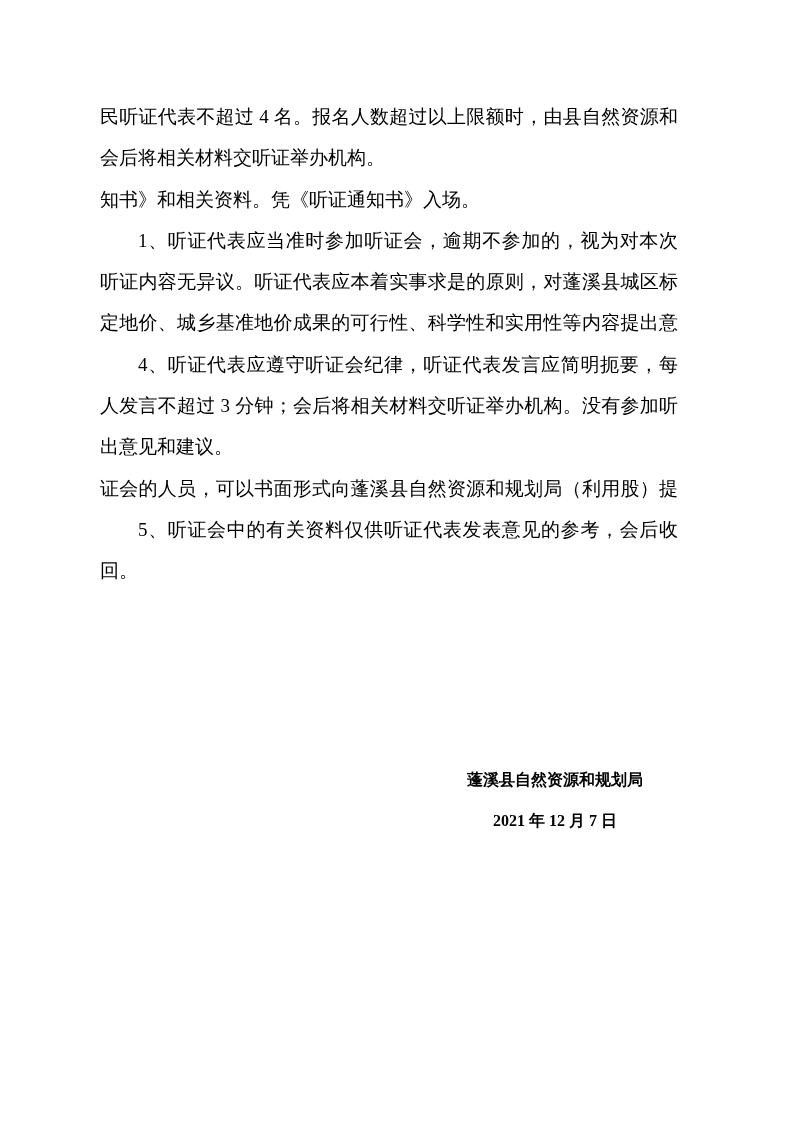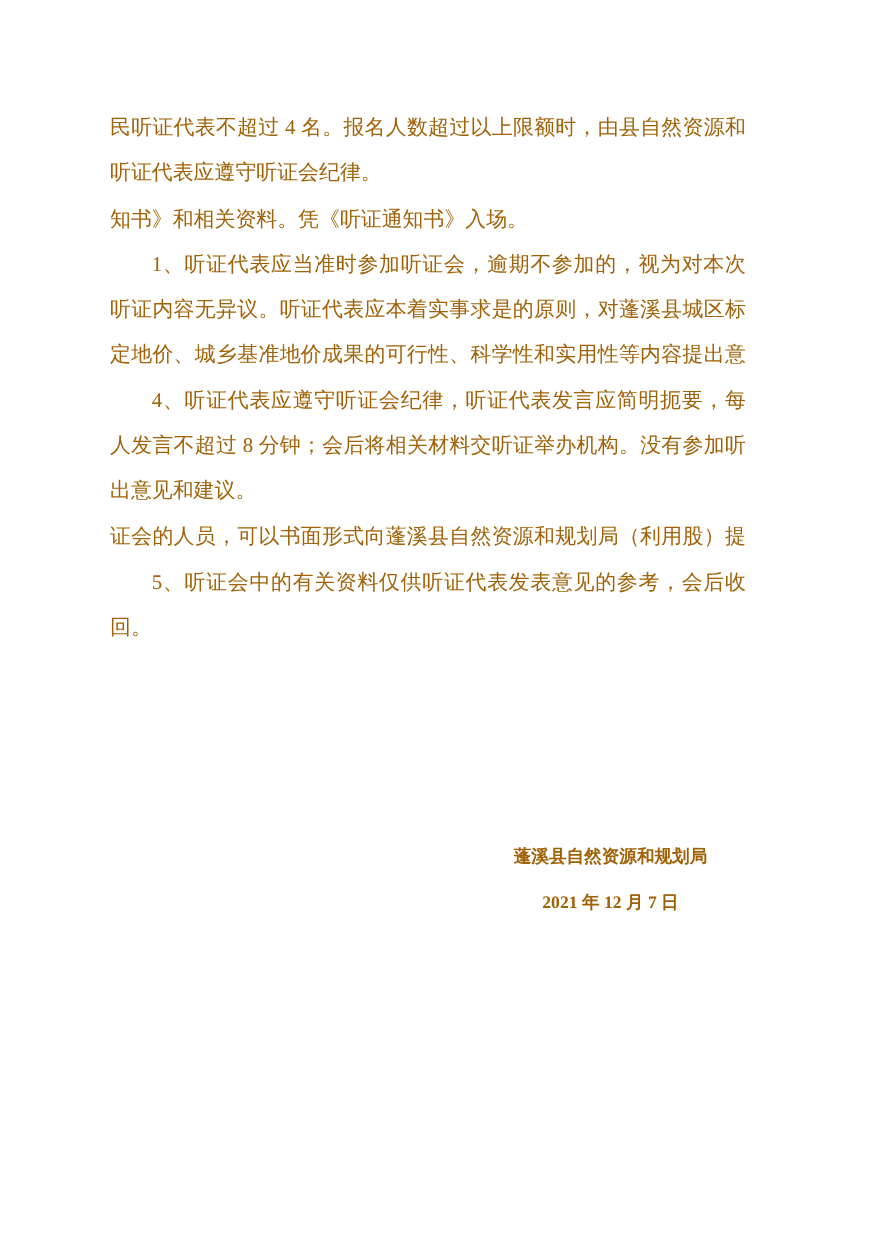--- a/index.html
+++ b/index.html
@@ -7,21 +7,21 @@
     padding: 0;
     background: #ffffff;
   }
   .page {
     position: relative;
     width: 793px;
     height: 1122px;
     background: #ffffff;
     overflow: hidden;
     font-family: "Liberation Serif", "DejaVu Serif", serif;
-    color: #a16207;
+    color: #000000;
   }
   .doc-body {
     position: absolute;
     left: 100px;
     top: 96px;
     width: 578px;
     font-size: 19px;
     line-height: 41.3px;
   }
   .line {
@@ -49,27 +49,27 @@
   .signature-block .sig-line {
     white-space: nowrap;
   }
 </style>
 </head>
 <body>
 
 <div class="page">
   <div class="doc-body">
       <div class="line fill">民听证代表不超过 4 名。报名人数超过以上限额时，由县自然资源和</div>
-      <div class="line">听证代表应遵守听证会纪律。</div>
+      <div class="line">会后将相关材料交听证举办机构。</div>
       <div class="line">知书》和相关资料。凭《听证通知书》入场。</div>
       <div class="line indent fill">1、听证代表应当准时参加听证会，逾期不参加的，视为对本次</div>
       <div class="line fill">听证内容无异议。听证代表应本着实事求是的原则，对蓬溪县城区标</div>
       <div class="line fill">定地价、城乡基准地价成果的可行性、科学性和实用性等内容提出意</div>
       <div class="line indent fill">4、听证代表应遵守听证会纪律，听证代表发言应简明扼要，每</div>
-      <div class="line fill">人发言不超过 8 分钟；会后将相关材料交听证举办机构。没有参加听</div>
+      <div class="line fill">人发言不超过 3 分钟；会后将相关材料交听证举办机构。没有参加听</div>
       <div class="line">出意见和建议。</div>
       <div class="line fill">证会的人员，可以书面形式向蓬溪县自然资源和规划局（利用股）提</div>
       <div class="line indent fill">5、听证会中的有关资料仅供听证代表发表意见的参考，会后收</div>
       <div class="line">回。</div>
     </div>
   <div class="signature-block">
     <div class="sig-line">蓬溪县自然资源和规划局</div>
     <div class="sig-line">2021 年 12 月 7 日</div>
   </div>
 </div>

